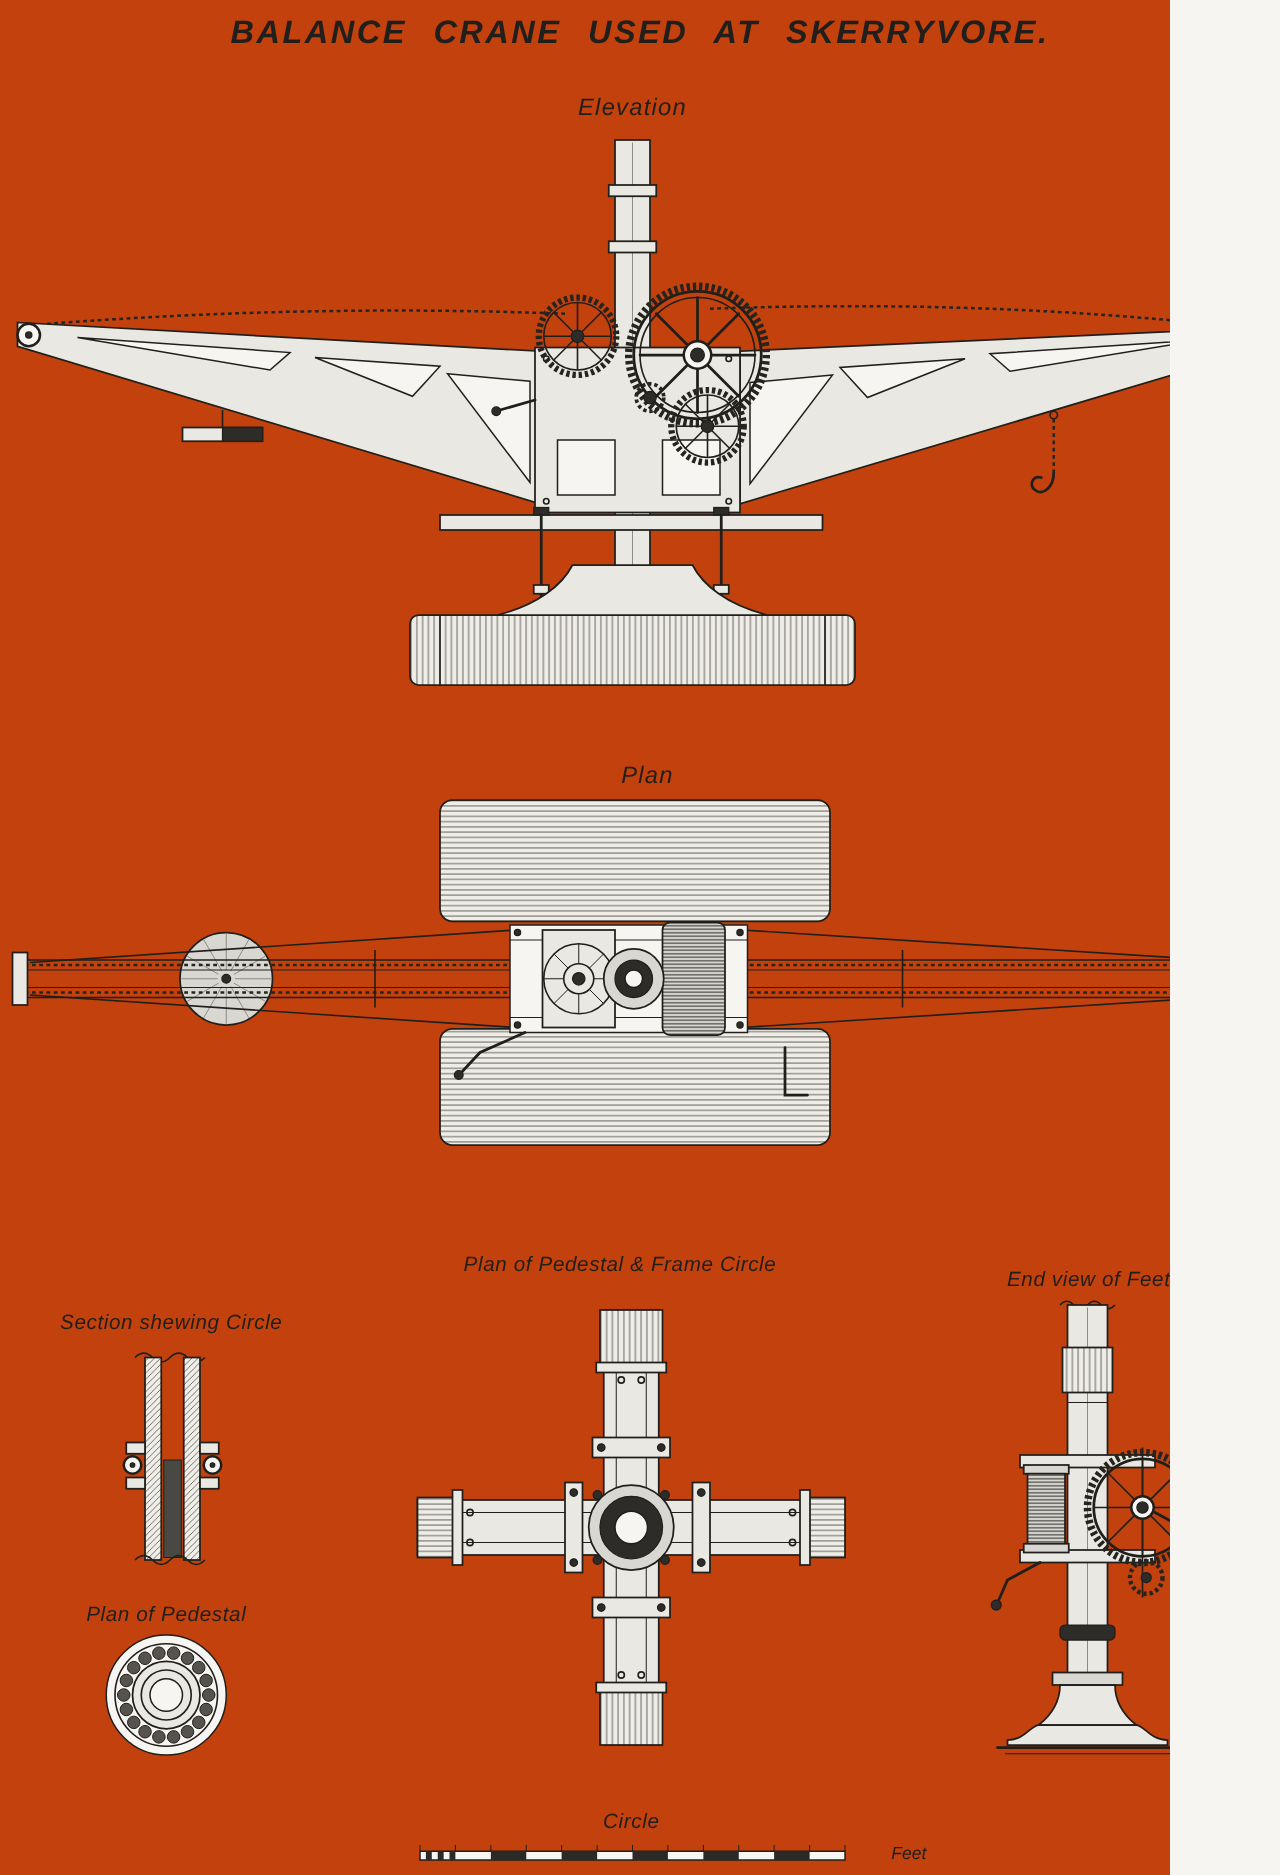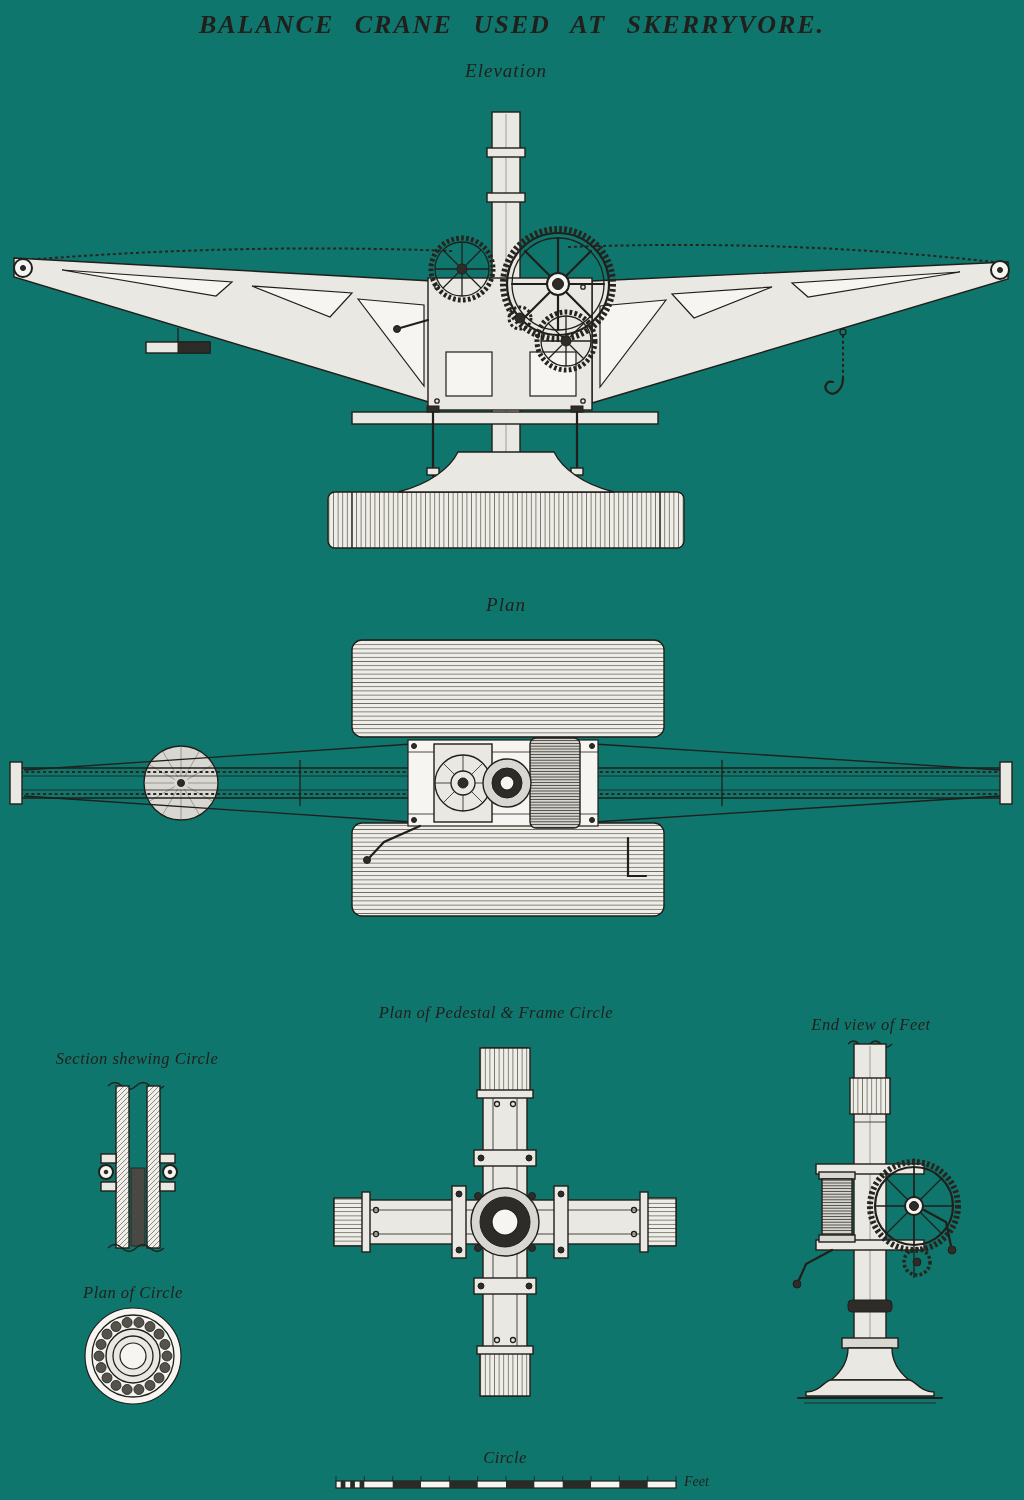--- a/index.html
+++ b/index.html
@@ -1,26 +1,26 @@
 <!DOCTYPE html>
 <html><head>
 <meta charset="utf-8">
 <style>
   * { margin:0; padding:0; box-sizing:border-box; }
   html,body { background:#f6f5f1; }
   .plate {
-    position:relative; width:1024px; height:1500px;
-    background:#0f766e; color:#211f1b; overflow:hidden;
-    font-family:Liberation Serif, serif;
+    position:relative; width:936px; height:1500px;
+    background:#c2410c; color:#211f1b; overflow:hidden;
+    font-family:Liberation Sans, sans-serif;
   }
   .label { position:absolute; font-style:italic; transform:translateX(-50%); white-space:nowrap; }
   .title { font-size:26px; font-weight:bold; letter-spacing:2px; word-spacing:12px; }
-  .sub   { font-size:19px; letter-spacing:1px; }
+  .sub   { font-size:19px; letter-spacing:1px;margin-top:16px; }
   .small { font-size:16.5px; letter-spacing:0.5px; }
-  .feet  { font-size:14px; transform:none; }
+  .feet  { font-size:14px; transform:none;margin-left:29px; }
   svg.art { position:absolute; left:0; top:0; }
   
   .s    { stroke:#211f1b; stroke-width:1.3; fill:none; }
   .s1   { stroke:#211f1b; stroke-width:0.8; fill:none; }
   .s2   { stroke:#211f1b; stroke-width:2.2; fill:none; stroke-linecap:round; }
   .fl   { fill:#e9e8e2; stroke:#211f1b; stroke-width:1.4; }
   .fm   { fill:#d8d7d1; stroke:#211f1b; stroke-width:1.4; }
   .fp   { fill:#f6f5f1; stroke:#211f1b; stroke-width:1.2; }
   .fd   { fill:#2e2c28; stroke:#211f1b; stroke-width:1; }
   .hat  { stroke:#211f1b; stroke-width:1.4; }
@@ -412,21 +412,21 @@
         <line x1="591" y1="1476" x2="591" y2="1481"></line>
         <line x1="619.3" y1="1476" x2="619.3" y2="1481"></line>
         <line x1="647.7" y1="1476" x2="647.7" y2="1481"></line>
         <line x1="676" y1="1476" x2="676" y2="1481"></line>
       </g>
     </g>
   </svg>
 
   <div class="label title" style="left:512px; top:10px">BALANCE CRANE USED AT SKERRYVORE.</div>
   <div class="label sub" style="left:506px; top:60px">Elevation</div>
-  <div class="label sub" style="left:506px; top:594px">Plan</div>
+  <div class="label sub" style="left:518px; top:594px">Plan</div>
   <div class="label small" style="left:496px; top:1003px">Plan of Pedestal &amp; Frame Circle</div>
   <div class="label small" style="left:871px; top:1015px">End view of Feet</div>
   <div class="label small" style="left:137px; top:1049px">Section shewing Circle</div>
-  <div class="label small" style="left:133px; top:1283px">Plan of Circle</div>
+  <div class="label small" style="left:133px; top:1283px">Plan of Pedestal</div>
   <div class="label small" style="left:505px; top:1448px">Circle</div>
   <div class="label feet" style="left:684px; top:1474px">Feet</div>
 
 </div>
 
 </body></html>

